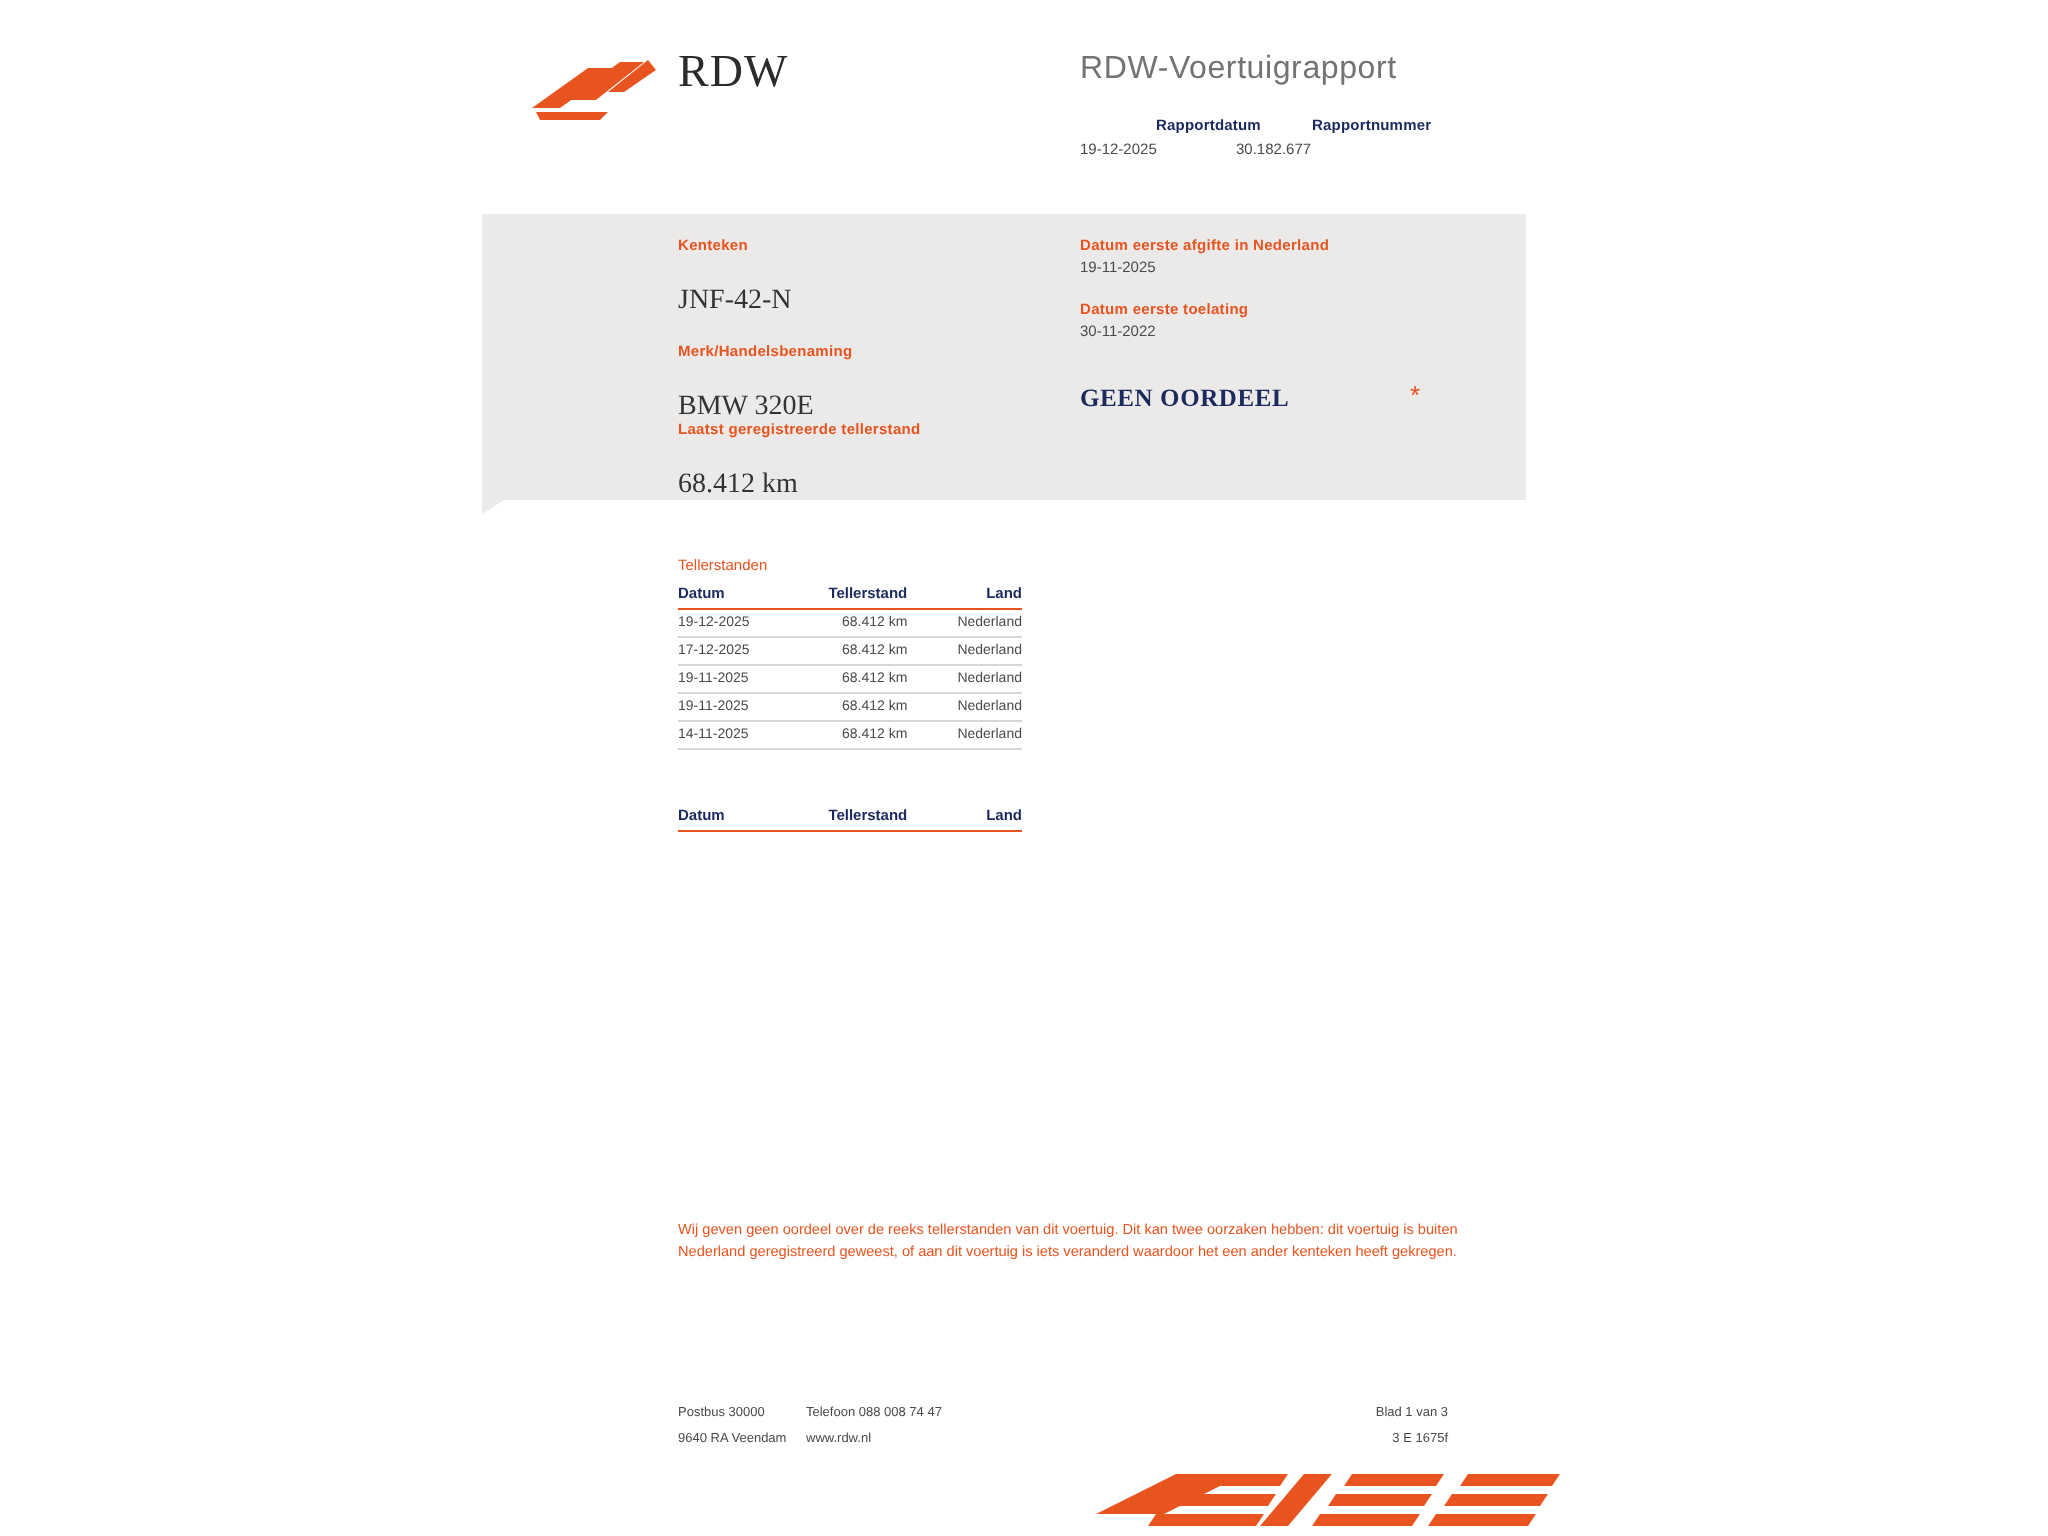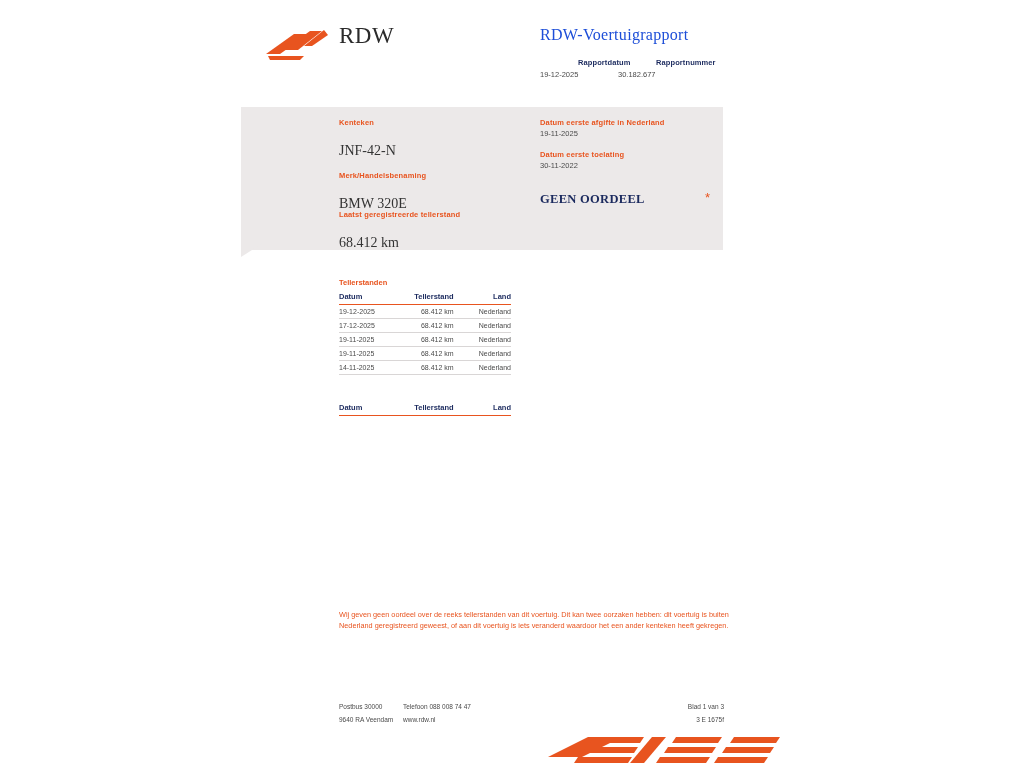--- a/index.html
+++ b/index.html
@@ -36,22 +36,22 @@
     font-size: 23px;
     letter-spacing: 0.5px;
     color: #2b2b2b;
     font-family: "Liberation Serif", serif;
   }
   .report-title {
     position: absolute;
     left: 540px;
     top: 26px;
     font-size: 16px;
-    color: #1d4ed8;
-    font-family: Liberation Serif, serif;
+    color: #737373;
+    font-family: Liberation Sans, sans-serif;
     letter-spacing: 0.3px;
   }
   .meta {
     position: absolute;
     left: 540px;
     top: 58px;
     display: flex;
     gap: 16px;
   }
   .meta-col { width: 62px; }
@@ -69,20 +69,21 @@
   }
 
   
   .panel {
     position: absolute;
     left: 241px;
     top: 107px;
     width: 482px;
     height: 143px;
     background: #ece9e9;
+    padding-left: 40px;
   }
   .panel-notch {
     position: absolute;
     left: 241px;
     top: 243px;
     width: 0;
     height: 0;
     border-left: 0 solid transparent;
     border-top: 14px solid #ece9e9;
     border-right: 22px solid transparent;
@@ -138,21 +139,21 @@
 
   
   .tables {
     position: absolute;
     left: 339px;
     top: 278px;
     width: 382px;
   }
   .tbl-title {
     font-size: 7.5px;
-    font-weight: bold;
+    font-weight: normal;
     color: #e8541f;
     margin-bottom: 5px;
   }
   .tbl-wrap {
     display: flex;
     gap: 28px;
     flex-direction: column;
   }
   table.odo {
     border-collapse: collapse;

